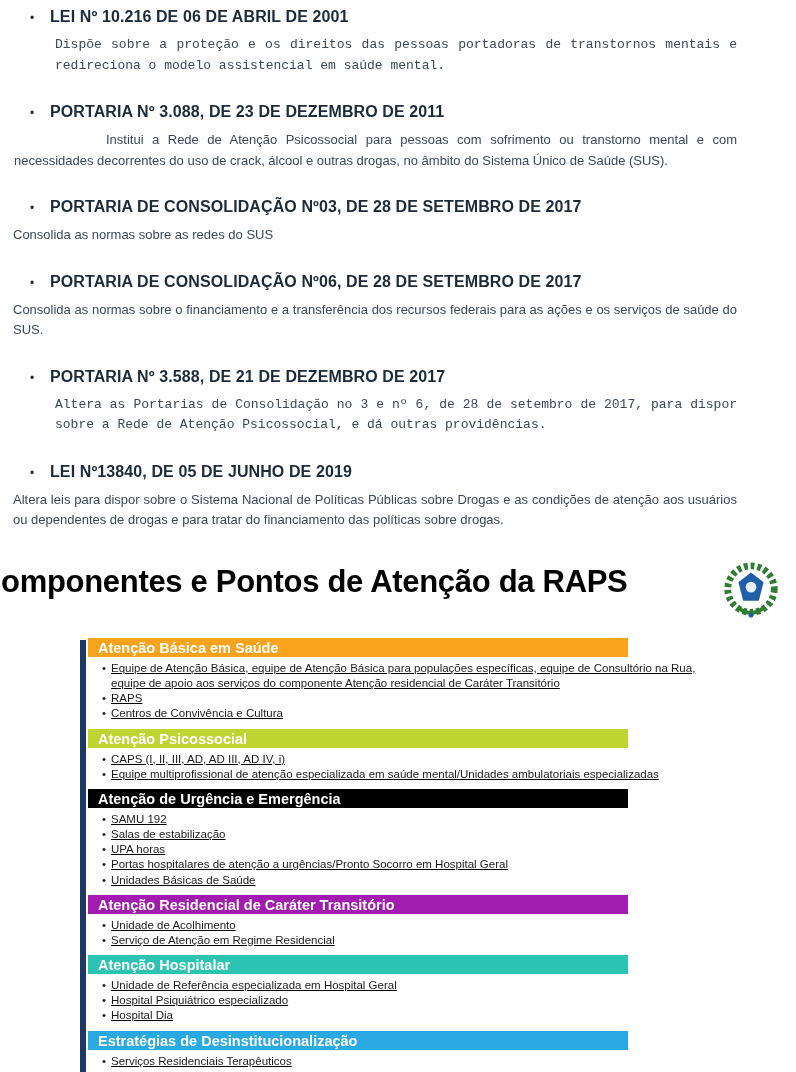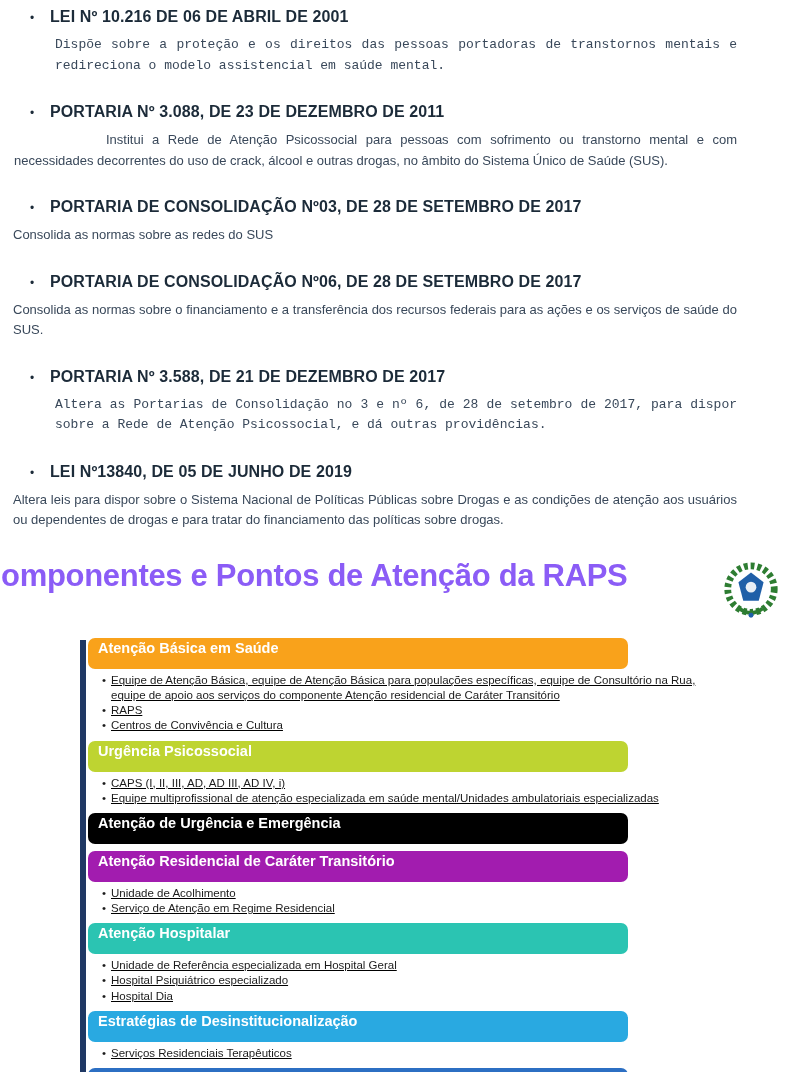--- a/index.html
+++ b/index.html
@@ -21,36 +21,36 @@
     text-align:justify;
   }
   .p-ind  { margin-left:42px;font-family:Liberation Mono, monospace; }
   .p-full { margin-left:0; }
   .p-hang { margin-left:1px; text-indent:92px; }
 
   
   .slide { margin-top:16px; }
   .slide-header { display:flex; justify-content:space-between; align-items:flex-start; padding:0 10px 0 0; }
   .slide-title {
-    font-size:31px; font-weight:bold; color:#8b5cf6; letter-spacing:-0.3px;
-    padding-left:1px; line-height:1.15;
+    font-size:31px; font-weight:bold; color:#000000; letter-spacing:-0.3px;
+    padding-left:1px; line-height:1.15;margin-top:6px;
   }
   .logo { flex:0 0 auto; margin:2px 4px 0 0; }
 
   .components { position:relative; margin:16px 0 0 80px; padding-left:8px; }
   .components::before {
     content:""; position:absolute; left:0; top:2px; bottom:6px; width:6px; background:#1f3864;
   }
   .components::after {
     content:""; position:absolute; left:-4px; bottom:-8px; width:14px; height:14px; background:#1f3864;
   }
   .comp { margin-bottom:7px; }
   .comp-header {
     width:540px; color:#ffffff; font-weight:bold; font-size:14.5px;
-    padding:2px 10px 13px 10px; border-radius:7px;
+    padding:2px 10px 1px 10px; border-radius:0;
   }
   .comp ul { list-style:none; margin:4px 0 2px 0; padding-left:14px;text-decoration:underline; }
   .comp li {
     position:relative; padding-left:9px; max-width:600px;
     font-size:11.5px; line-height:1.32; color:#1b1b1b;
   }
   .comp li::before { content:"\2022"; position:absolute; left:0; top:0; }
 </style>
 </head>
 <body>
@@ -128,29 +128,36 @@
       <div class="comp">
         <div class="comp-header" style="background: rgb(249, 162, 27);">Atenção Básica em Saúde</div>
         <ul>
           <li>Equipe de Atenção Básica, equipe de Atenção Básica para populações específicas, equipe de Consultório na Rua, equipe de apoio aos serviços do componente Atenção residencial de Caráter Transitório</li>
           <li>RAPS</li>
           <li>Centros de Convivência e Cultura</li>
         </ul>
       </div>
 
       <div class="comp">
-        <div class="comp-header" style="background: rgb(190, 212, 49);">Urgência Psicossocial</div>
+        <div class="comp-header" style="background: rgb(190, 212, 49);">Atenção Psicossocial</div>
         <ul>
           <li>CAPS (I, II, III, AD, AD III, AD IV, i)</li>
           <li>Equipe multiprofissional de atenção especializada em saúde mental/Unidades ambulatoriais especializadas</li>
         </ul>
       </div>
 
       <div class="comp">
         <div class="comp-header" style="background: #000000;">Atenção de Urgência e Emergência</div>
+        <ul>
+          <li>SAMU 192</li>
+          <li>Salas de estabilização</li>
+          <li>UPA horas</li>
+          <li>Portas hospitalares de atenção a urgências/Pronto Socorro em Hospital Geral</li>
+          <li>Unidades Básicas de Saúde</li>
+        </ul>
       </div>
 
       <div class="comp">
         <div class="comp-header" style="background: #a21caf;">Atenção Residencial de Caráter Transitório</div>
         <ul>
           <li>Unidade de Acolhimento</li>
           <li>Serviço de Atenção em Regime Residencial</li>
         </ul>
       </div>
 

